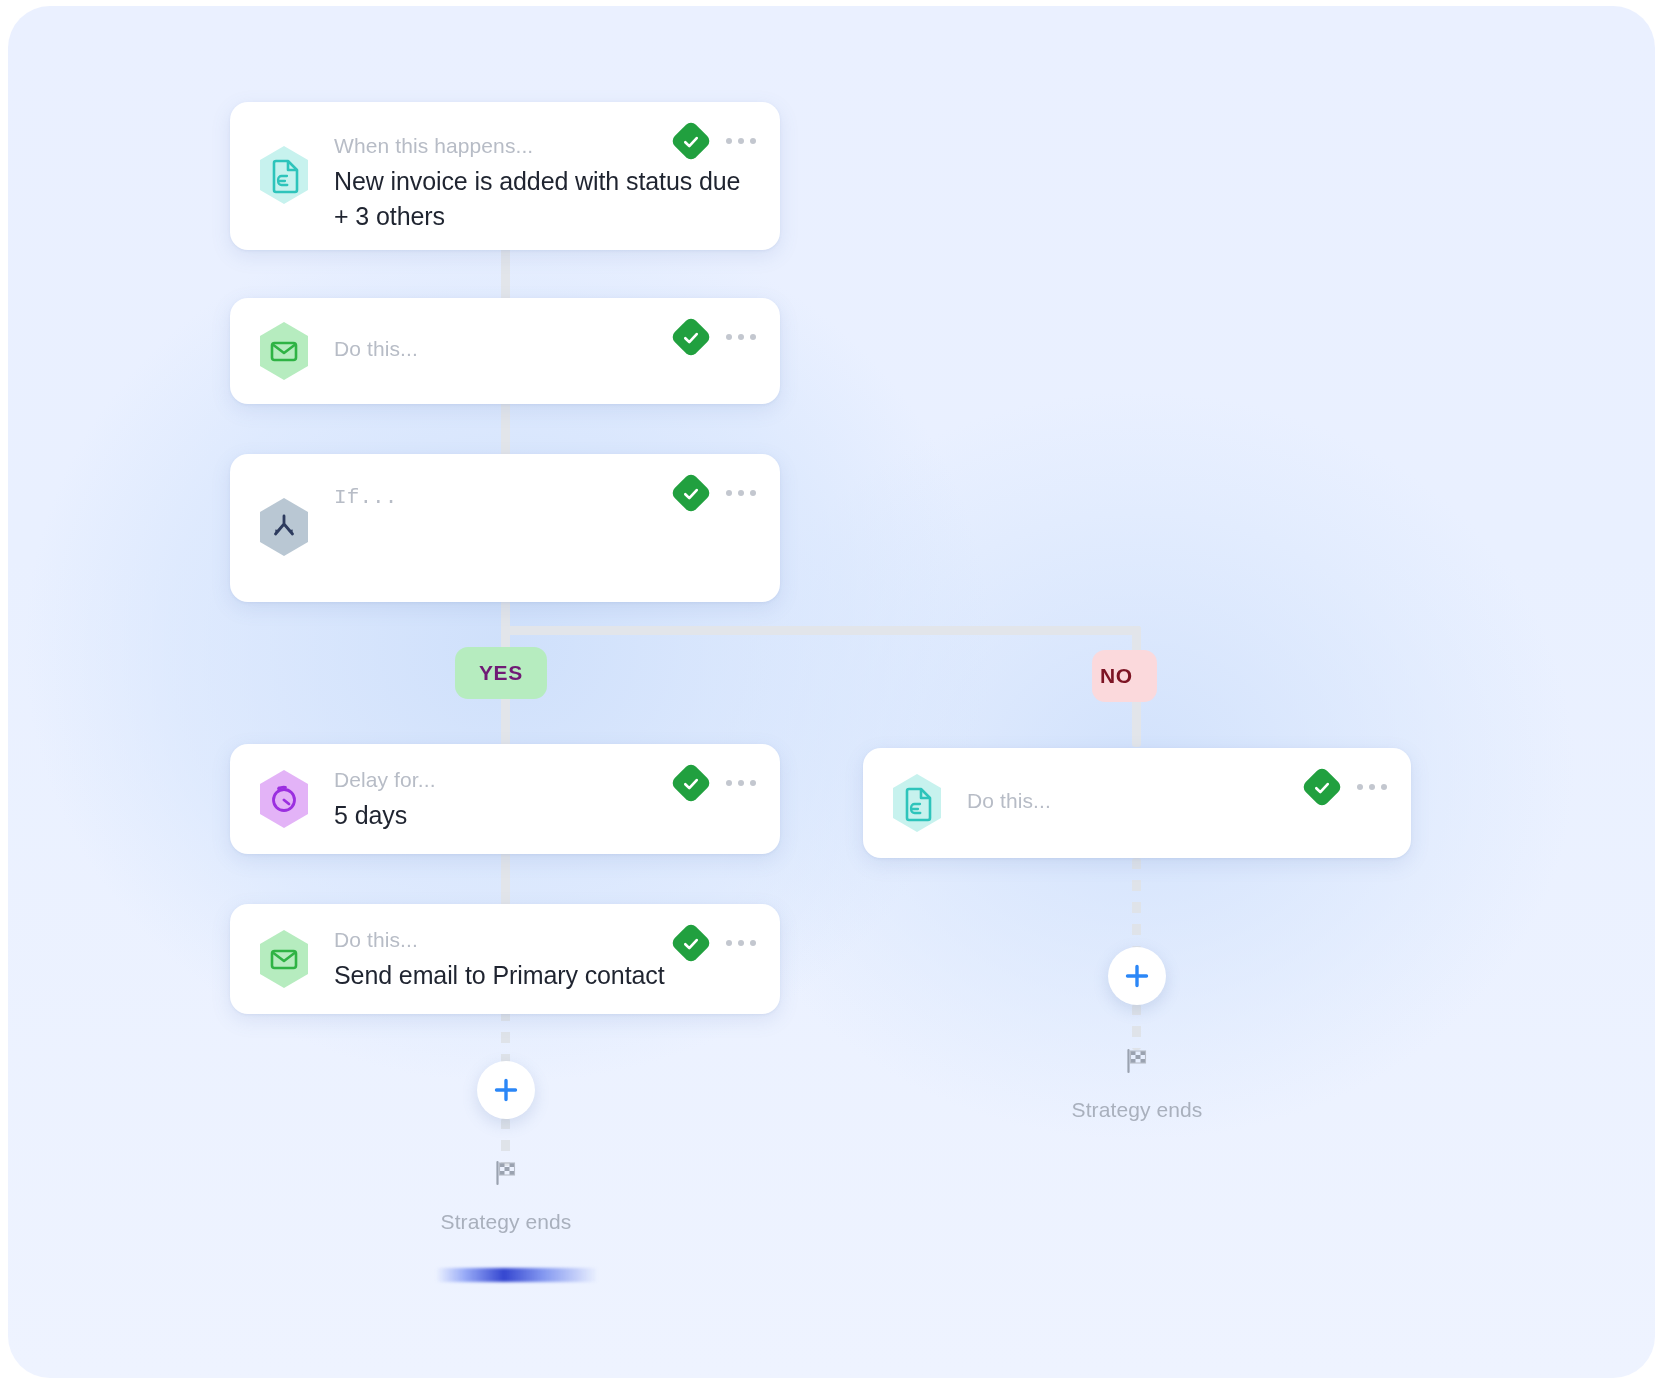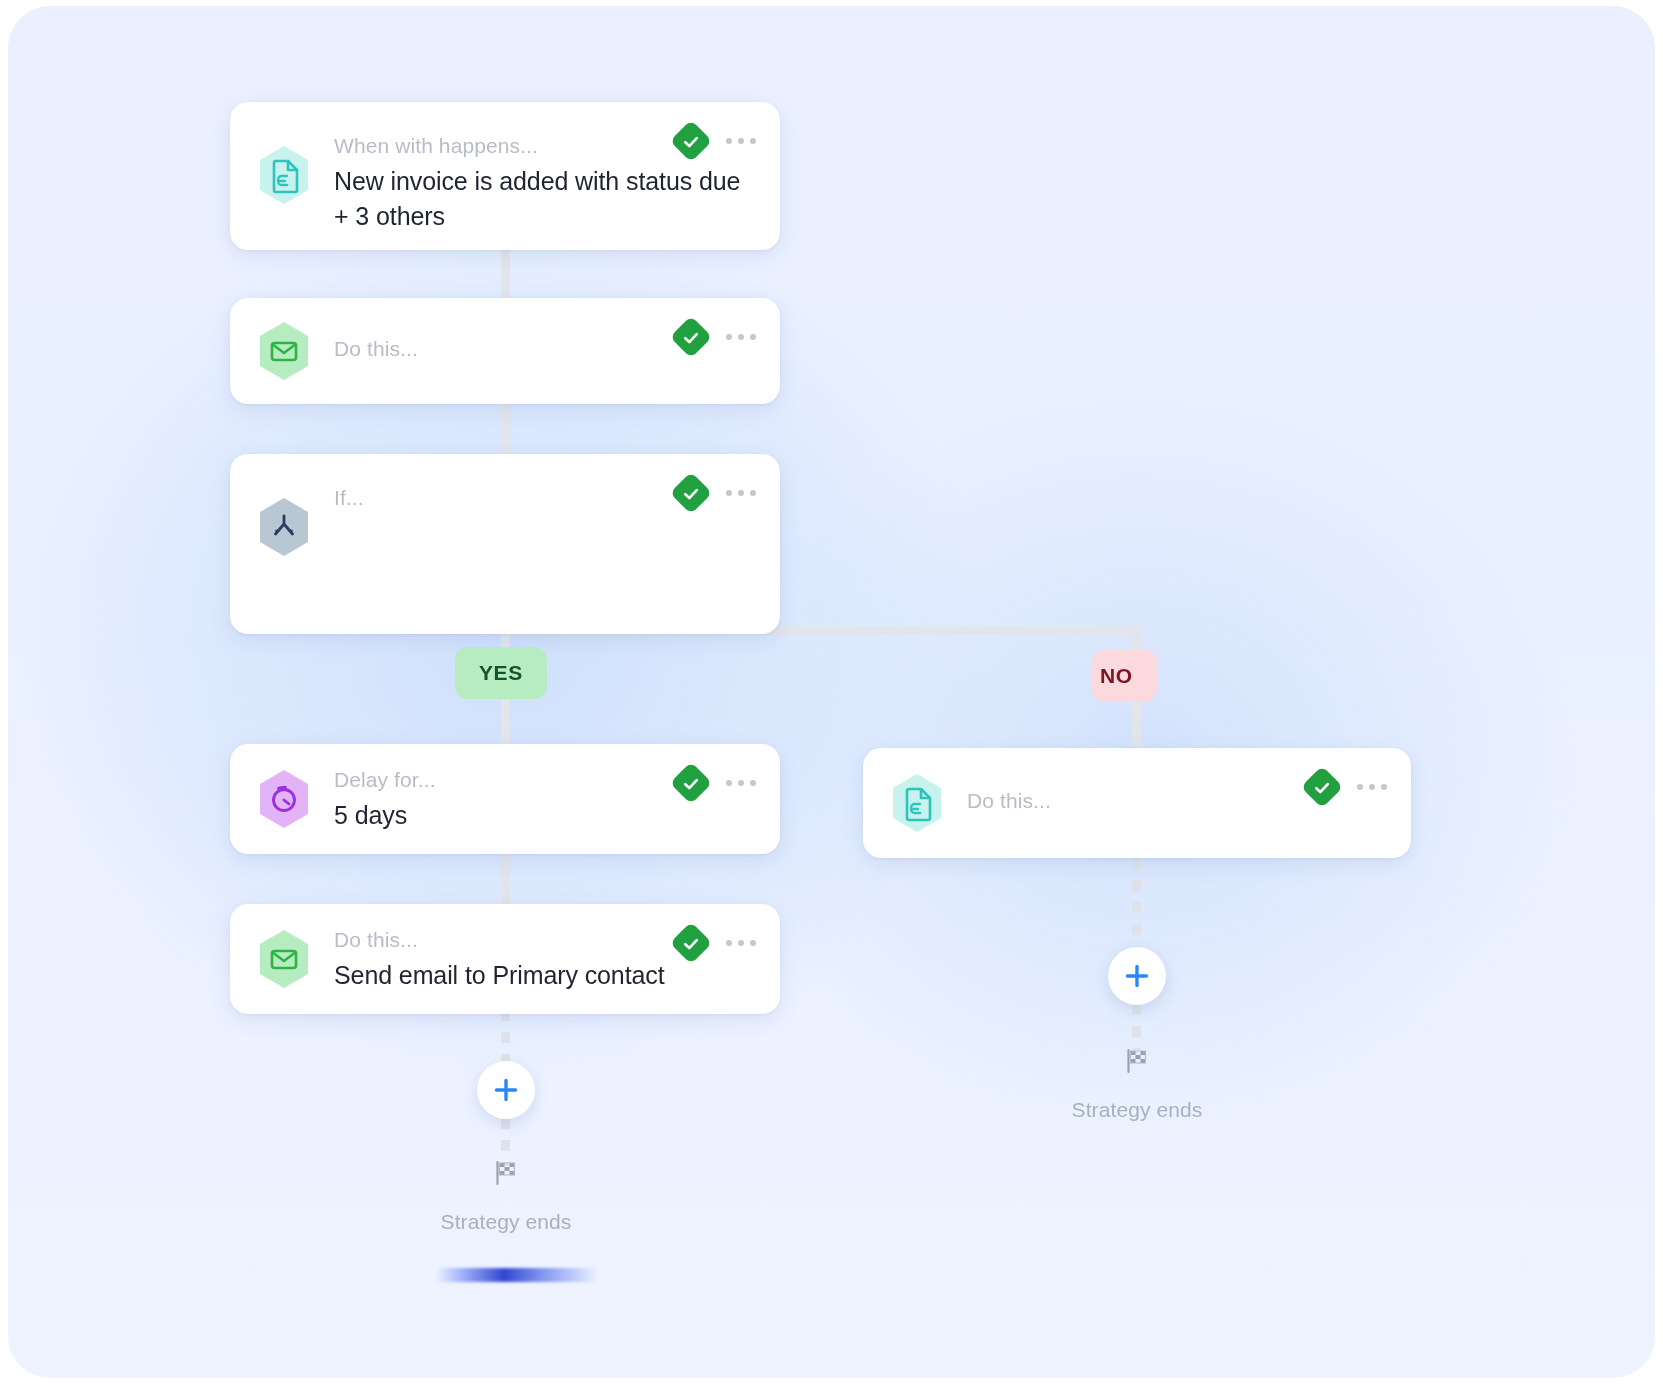--- a/index.html
+++ b/index.html
@@ -134,21 +134,21 @@
     border-radius: 13px;
     font-size: 21px;
     font-weight: bold;
     letter-spacing: 0.6px;
     display: flex;
     align-items: center;
     justify-content: center;
     padding: 0 24px;
     height: 52px;
   }
-  .pill-yes { background: #b6ecbf; color: #14532d; }
+  .pill-yes { background: #b6ecbf; color: #701a75; }
   .pill-no  { background: #fbd9dc; color: #7d1424; }
 
   
   .plus-btn {
     position: absolute;
     width: 58px;
     height: 58px;
     border-radius: 50%;
     background: #ffffff;
     box-shadow: 0 5px 16px rgba(88,118,175,0.20);
@@ -220,21 +220,21 @@
       <div class="card-icon">
         <svg viewBox="0 0 56 62">
           <path d="M28 2 L52 16 L52 46 L28 60 L4 46 L4 16 Z" fill="#c7f2ee"></path>
           <path d="M20 17 h12 l9 9 v20 a2 2 0 0 1 -2 2 H20 a2 2 0 0 1 -2 -2 V19 a2 2 0 0 1 2 -2 z" fill="none" stroke="#2ec4bb" stroke-width="2.6" stroke-linejoin="round"></path>
           <path d="M32 17 v9 h9" fill="none" stroke="#2ec4bb" stroke-width="2.6" stroke-linejoin="round"></path>
           <path d="M31 32 h-5.5 a3.4 3.4 0 0 0 -3.4 3.4 v2.2 a3.4 3.4 0 0 0 3.4 3.4 h5.8
                    M23 37 h6" fill="none" stroke="#2ec4bb" stroke-width="2.3" stroke-linecap="round"></path>
         </svg>
       </div>
       <div class="card-body">
-        <div class="card-kicker">When with happens...</div>
+        <div class="card-kicker">When this happens...</div>
         <div class="card-title">New invoice is added with status due + 3 others</div>
       </div>
       <div class="card-actions">
         <div class="check-badge">
           <svg viewBox="0 0 20 20">
               <path d="M4 10.5 L8.2 14.6 L16 6.2" fill="none" stroke="#fff" stroke-width="2.8" stroke-linecap="round" stroke-linejoin="round"></path>
             </svg>
         </div>
         <div class="dots">
             <i></i>
@@ -262,21 +262,21 @@
             </svg>
         </div>
         <div class="dots">
             <i></i>
             <i></i>
             <i></i>
           </div>
       </div>
     </div>
 
-    <div class="card" style="left:222px; top:448px; width:550px; height:180px;">
+    <div class="card" style="left:222px; top:448px; width:550px; height:148px;font-family:Liberation Mono, monospace;">
       <div class="card-icon">
         <svg viewBox="0 0 56 62">
           <path d="M28 2 L52 16 L52 46 L28 60 L4 46 L4 16 Z" fill="#b9c7d3"></path>
           <path d="M28 20 L28 28 M28 28 L19.5 38 M28 28 L36.5 38" fill="none" stroke="#2d3b5e" stroke-width="2.8" stroke-linecap="round" stroke-linejoin="round"></path>
           <path d="M19.5 38 l-0.2 -4.6 l5.0 1.2 z" fill="#2d3b5e"></path>
           <path d="M36.5 38 l0.2 -4.6 l-5.0 1.2 z" fill="#2d3b5e"></path>
         </svg>
       </div>
       <div class="card-body">
         <div class="card-kicker">If...</div>

